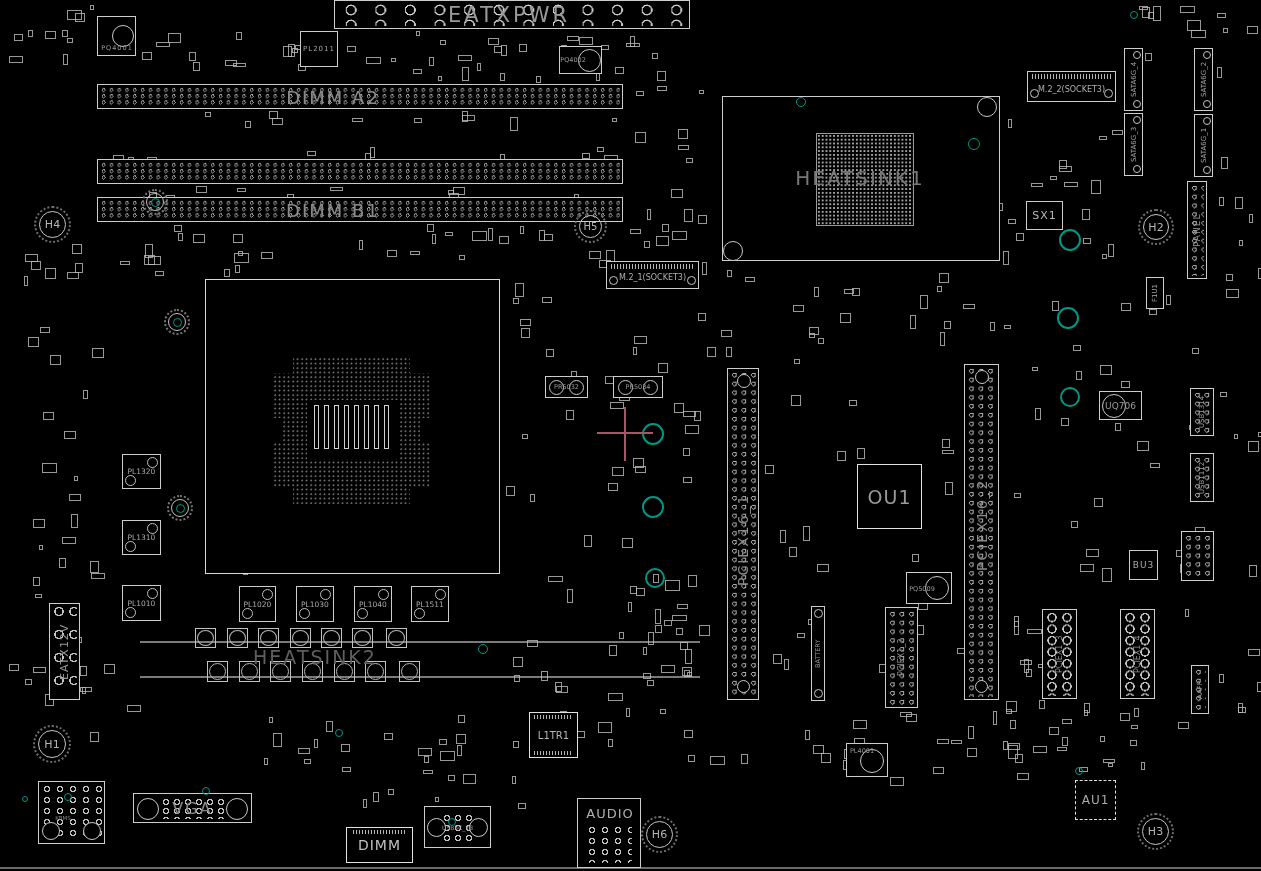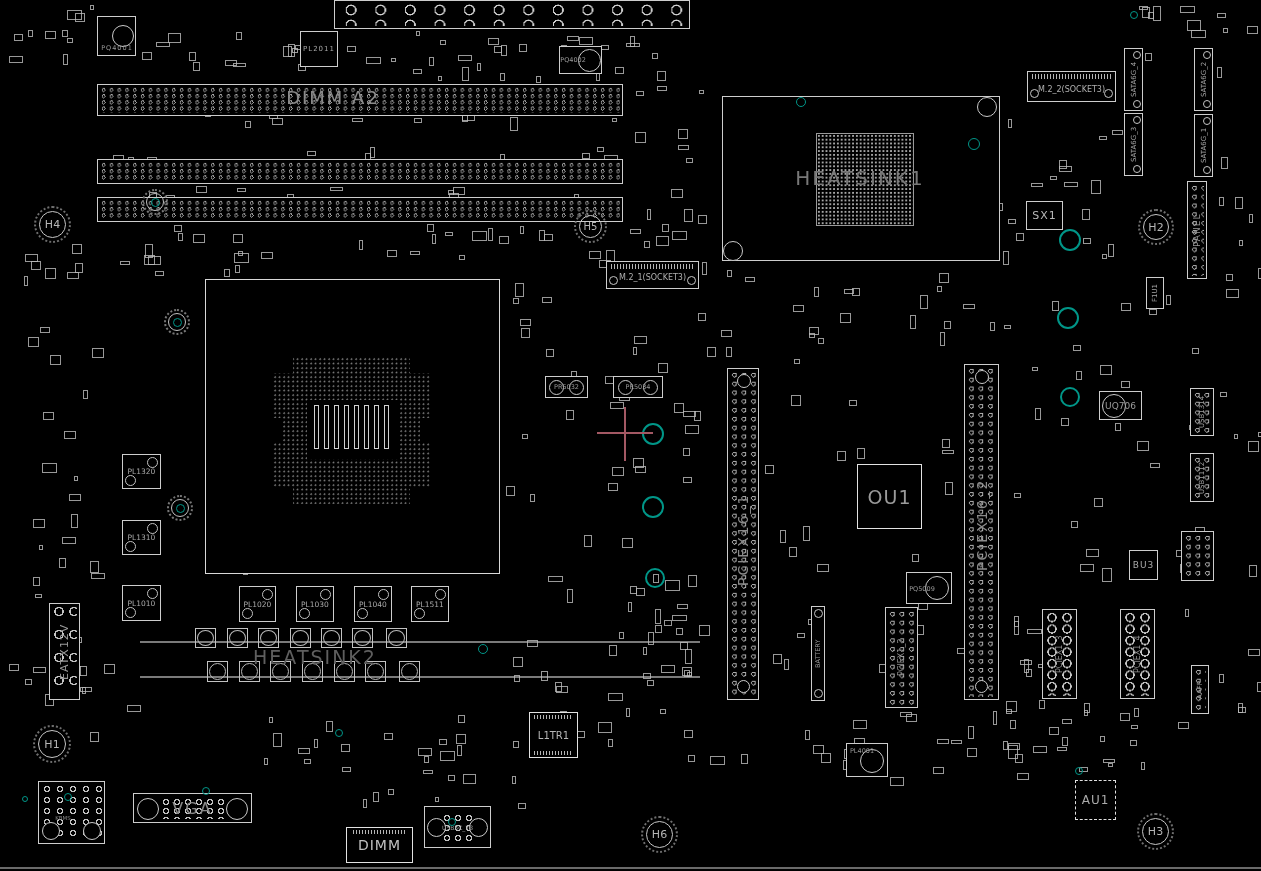--- a/index.html
+++ b/index.html
@@ -36,42 +36,44 @@
   .screw>div{width:9px;height:9px;border-radius:50%;border:1.6px solid #009688;box-sizing:border-box;}
 </style>
 </head>
 <body>
 
 <div class="board">
 
   <div class="comp" style="left:334px;top:0;width:356px;height:29px;">
     <div class="fill holes-atx"></div>
   </div>
+  <div class="lbl" style="left:364px;top:2px;width:290px;height:26px;font-size:21px;color:#9a9a9a;letter-spacing:3px;">EATXPWR</div>
 
   <div class="comp" style="left:300px;top:31px;width:38px;height:36px;">
     <div class="lbl" style="inset:0;font-size:7px;color:#a8a8a8;">PL2011</div>
   </div>
   <div class="comp" style="left:97px;top:16px;width:39px;height:40px;">
     <div class="bigc" style="left:14px;top:8px;width:22px;height:22px;"></div>
     <div class="lbl" style="left:0;top:24px;width:38px;height:14px;font-size:6.5px;color:#9a9a9a;">PQ4001</div>
   </div>
   <div class="comp" style="left:559px;top:46px;width:43px;height:28px;">
     <div class="bigc" style="left:18px;top:2px;width:23px;height:23px;"></div>
     <div class="lbl" style="left:1px;top:0;width:24px;height:26px;font-size:6.5px;color:#9a9a9a;letter-spacing:0;">PQ4002</div>
   </div>
 
-  <div class="comp" style="left:97px;top:84px;width:526px;height:32px;">
+  <div class="comp" style="left:97px;top:84px;width:526px;height:25px;">
     <div class="fill holes-ring-sm"></div>
     <div class="lbl" style="left:0;top:0;width:470px;height:25px;font-size:18px;color:#8a8a8a;letter-spacing:2px;">DIMM A2</div>
   </div>
   <div class="comp" style="left:97px;top:159px;width:526px;height:25px;">
     <div class="fill holes-ring-sm"></div>
   </div>
   <div class="comp" style="left:97px;top:197px;width:526px;height:25px;">
     <div class="fill holes-ring-sm"></div>
+    <div class="lbl" style="left:0;top:0;width:470px;height:25px;font-size:18px;color:#8a8a8a;letter-spacing:2px;">DIMM B1</div>
   </div>
 
   <div class="comp" style="left:205px;top:279px;width:295px;height:295px;border-color:#d8d8d8;">
     <div class="pins-fine" style="position:absolute;left:67px;top:77px;width:157px;height:147px;"></div>
     <div class="mask" style="left:67px;top:77px;width:20px;height:16px;"></div>
     <div class="mask" style="left:204px;top:77px;width:20px;height:16px;"></div>
     <div class="mask" style="left:67px;top:208px;width:20px;height:16px;"></div>
     <div class="mask" style="left:204px;top:208px;width:20px;height:16px;"></div>
     <div class="mask" style="left:67px;top:138px;width:10px;height:24px;"></div>
     <div class="mask" style="left:214px;top:138px;width:10px;height:24px;"></div>
@@ -271,20 +273,24 @@
   </div>
   <div class="comp bright" style="left:346px;top:827px;width:67px;height:36px;">
     <div class="comb" style="position:absolute;left:6px;top:2px;right:6px;height:4px;"></div>
     <div class="lbl" style="inset:0;font-size:14px;color:#c0c0c0;letter-spacing:1px;">DIMM</div>
   </div>
   <div class="comp" style="left:424px;top:806px;width:67px;height:42px;">
     <div class="holes-io" style="position:absolute;left:16px;top:6px;right:16px;bottom:6px;background-size:11px 10px;"></div>
     <div class="bigc" style="left:2px;top:11px;width:19px;height:19px;"></div>
     <div class="bigc" style="right:2px;top:11px;width:19px;height:19px;"></div>
     <div class="lbl" style="inset:0;font-size:6px;color:#9a9a9a;letter-spacing:0;">USB3C_78</div>
+  </div>
+  <div class="comp" style="left:577px;top:798px;width:64px;height:70px;">
+    <div class="holes-io" style="position:absolute;left:8px;top:26px;right:8px;bottom:4px;"></div>
+    <div class="lbl" style="left:0;top:4px;width:64px;height:20px;font-size:13px;color:#b0b0b0;letter-spacing:1px;">AUDIO</div>
   </div>
   <div class="comp bright" style="left:529px;top:712px;width:49px;height:46px;">
     <div class="comb" style="position:absolute;left:4px;top:2px;right:4px;height:4px;"></div>
     <div class="comb" style="position:absolute;left:4px;bottom:2px;right:4px;height:4px;"></div>
     <div class="lbl" style="inset:0;font-size:10px;color:#b5b5b5;letter-spacing:0;">L1TR1</div>
   </div>
   <div class="comp" style="left:846px;top:743px;width:42px;height:34px;">
     <div class="bigc" style="right:3px;bottom:3px;width:24px;height:24px;"></div>
     <div class="lbl" style="left:1px;top:1px;width:28px;height:12px;font-size:6.5px;color:#9a9a9a;letter-spacing:0;">PL4001</div>
   </div>

